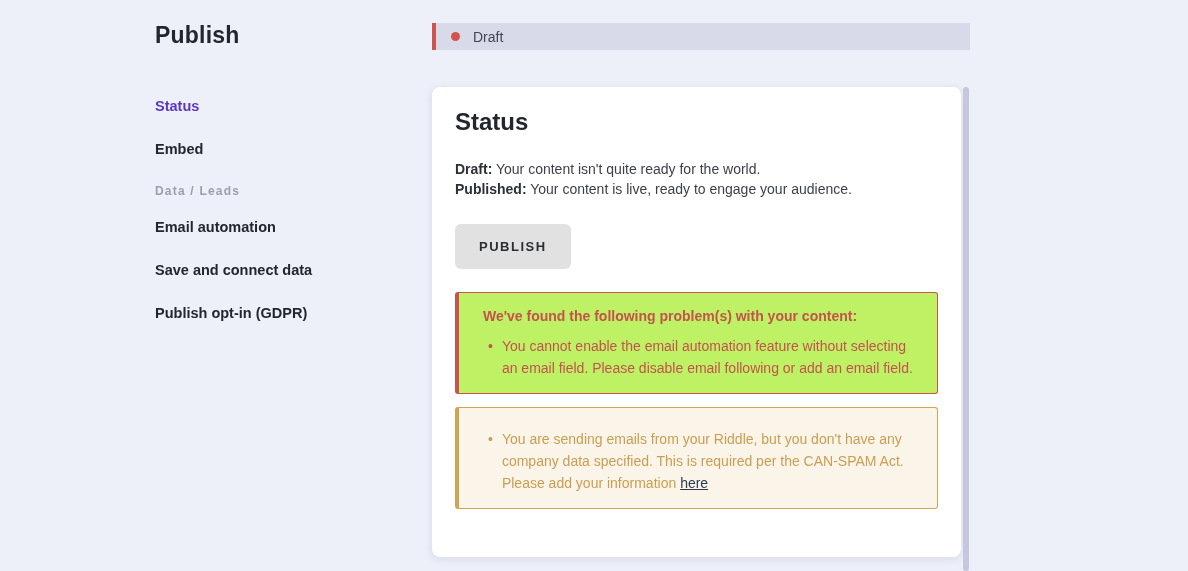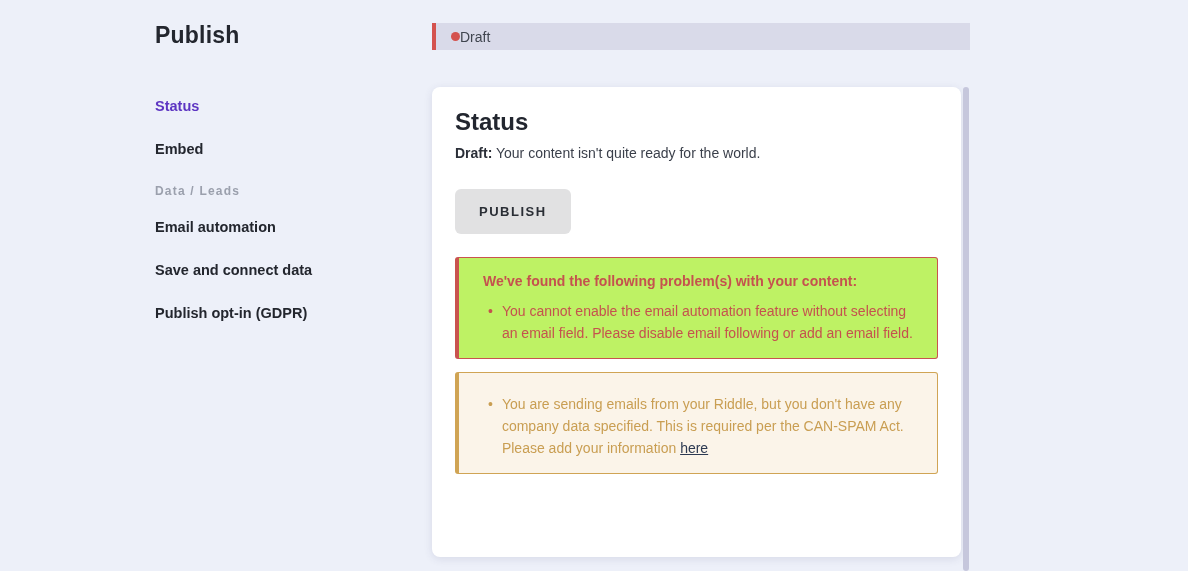--- a/index.html
+++ b/index.html
@@ -26,36 +26,36 @@
   .nav-item.active { color: #5d35c2; }
   .nav-section {
     font-size: 12px; font-weight: bold; color: #9ba0ad;
     letter-spacing: 1.2px; margin: 25px 0 23px 0; line-height: 12px;
   }
 
   
   .statusbar {
     position: absolute; left: 432px; top: 23px; width: 538px; height: 27px;
     background: #d9dae9; border-left: 4px solid #d4524e;
-    display: flex; align-items: center; padding-left: 15px;
+    display: flex; align-items: center; gap: 13px; padding-left: 15px;
   }
   .status-dot {
     width: 9px; height: 9px; border-radius: 50%; background: #d4524e; flex: 0 0 auto;
   }
   .status-label { font-size: 14px; color: #40454f; }
 
   
   .card {
     position: absolute; left: 432px; top: 87px; width: 529px; height: 470px;
     background: #ffffff; border-radius: 8px;
     box-shadow: 0 2px 8px rgba(60,60,110,0.12);
     padding: 21px 23px 24px 23px;
   }
   .card-heading { font-size: 24px; font-weight: bold; color: #22262f; }
-  .desc { margin-top: 8px; font-size: 14px; color: #3a3f4a; line-height: 19.5px; }
+  .desc { margin-top: 24px; font-size: 14px; color: #3a3f4a; line-height: 19.5px; }
   .desc b { color: #2b2f38; }
 
   .publish-btn {
     margin-top: 25px; display: inline-block;
     background: #e1e1e2; color: #2a2e35; border: none; border-radius: 6px;
     font-family: "Liberation Sans", sans-serif;
     font-size: 13px; font-weight: bold; letter-spacing: 1.5px;
     padding: 15px 24px; cursor: pointer;
   }
 
@@ -105,20 +105,21 @@
   <div class="statusbar">
     <span class="status-dot"></span>
     <span class="status-label">Draft</span>
   </div>
 
   <div class="card">
     <div class="card-heading">Status</div>
 
     <div class="desc">
       <div><b>Draft:</b><span> Your content isn't quite ready for the world.</span></div>
+      <div><b>Published:</b><span> Your content is live, ready to engage your audience.</span></div>
     </div>
 
     <button class="publish-btn">PUBLISH</button>
 
     <div class="alert alert-error">
       <div class="alert-title">We've found the following problem(s) with your content:</div>
       <ul>
         <li>
           <span class="bullet">•</span>
           <span>You cannot enable the email automation feature without selecting an email field. Please disable email following or add an email field.</span>

